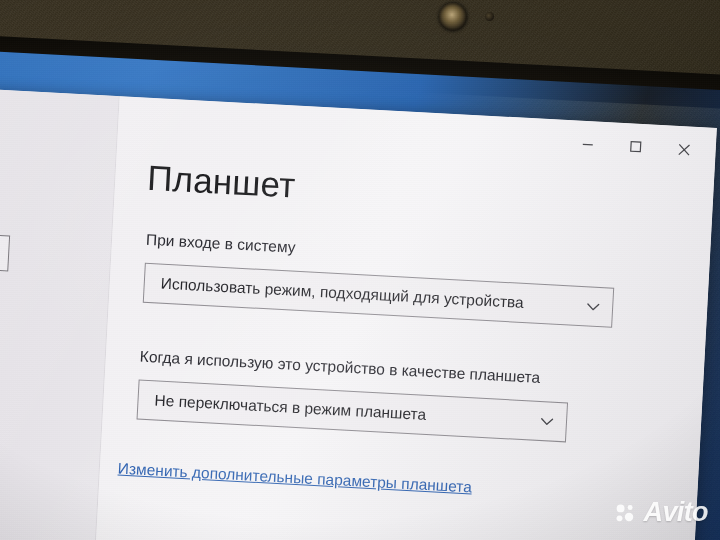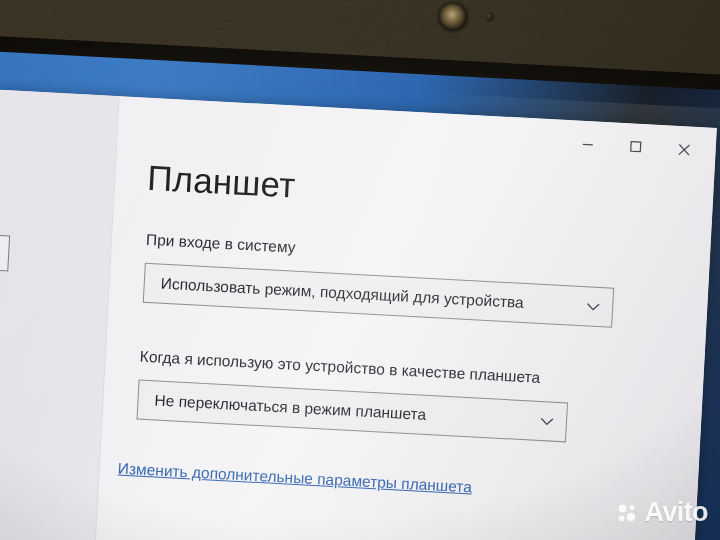--- a/index.html
+++ b/index.html
@@ -157,20 +157,21 @@
     position:absolute; right:12px; bottom:14px;
     display:flex; align-items:center; gap:7px;
     opacity:.88;
   }
   #avito-logo-icon { width:22px; height:22px; flex:none; }
   #avito-logo-icon svg { display:block; }
   #watermark-text {
     font-size:27px; font-weight:700; color:#ffffff;
     letter-spacing:-.6px; line-height:1;
     text-shadow:0 1px 2px rgba(0,0,0,.22);
+    font-style:italic;
   }
 </style>
 </head>
 <body>
 
 <div id="bezel">
   <div id="bezel-noise"></div>
   <div id="webcam"></div>
   <div id="mic"></div>
   <div id="bezel-lip"></div>

